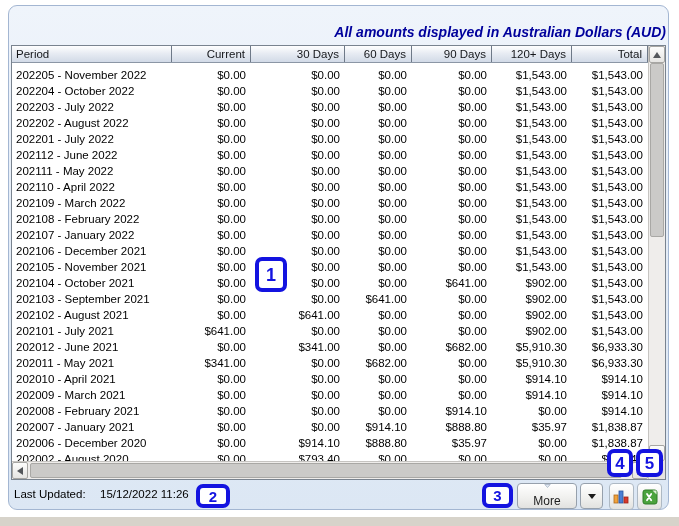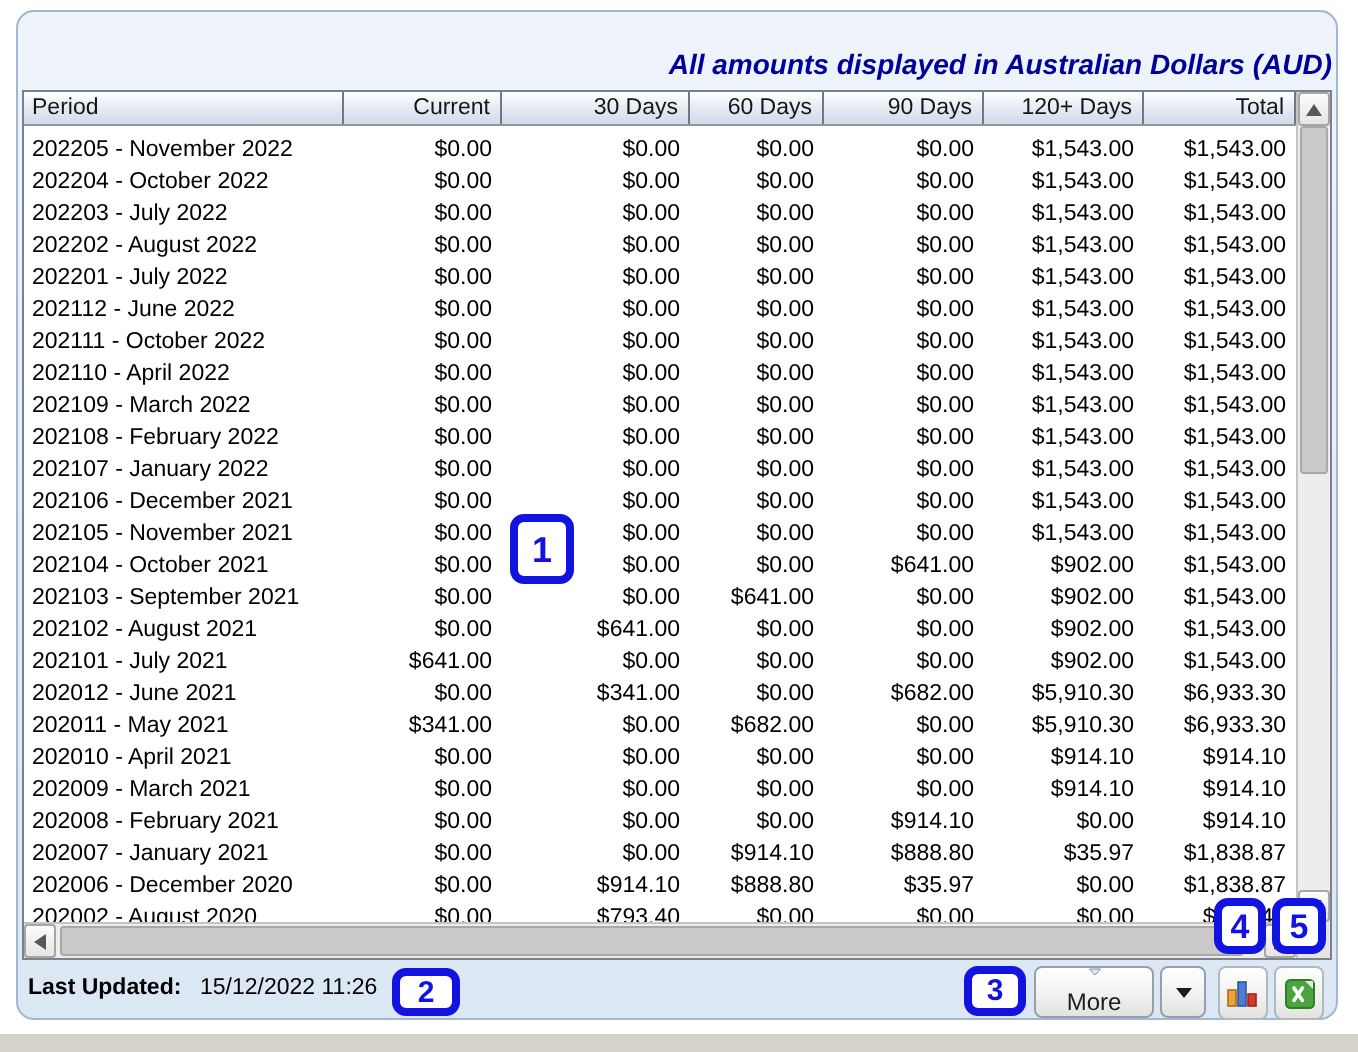--- a/index.html
+++ b/index.html
@@ -65,21 +65,21 @@
   .vdown{width:100%;height:16px;}
   .corner{width:100%;height:18px;background:#e6e4e1;}
 
   .tri{display:block;width:0;height:0;}
   .tri-up{border-left:4px solid transparent;border-right:4px solid transparent;border-bottom:6px solid #54575b;}
   .tri-dn{border-left:4px solid transparent;border-right:4px solid transparent;border-top:6px solid #54575b;}
   .tri-lf{border-top:4px solid transparent;border-bottom:4px solid transparent;border-right:6px solid #54575b;}
   .tri-rt{border-top:4px solid transparent;border-bottom:4px solid transparent;border-left:6px solid #54575b;}
 
   
-  .lu-label{position:absolute;left:14px;top:488px;font-size:11.5px;font-weight:bold;color:#000;}
+  .lu-label{position:absolute;left:14px;top:488px;font-size:11.5px;font-weight:normal;color:#000;}
   .lu-value{position:absolute;left:100px;top:488px;font-size:11.5px;color:#000;}
 
   .btn{
     position:absolute;border:1px solid #96a0ac;border-radius:4px;
     background:linear-gradient(180deg,#ffffff 0%,#f1f1ef 55%,#e2e2e0 100%);
     display:flex;align-items:center;justify-content:center;padding:0;cursor:default;flex-direction:column;
   }
   .more-btn{left:517px;top:483px;width:60px;height:26px;gap:6px;}
   .more-btn span{font-size:12px;color:#1d1d1d;}
   .dd-btn{left:580px;top:483px;width:23px;height:26px;}
@@ -170,21 +170,21 @@
           <div class="row">
             <div class="cell c0">202112 - June 2022</div>
             <div class="cell c1">$0.00</div>
             <div class="cell c2">$0.00</div>
             <div class="cell c3">$0.00</div>
             <div class="cell c4">$0.00</div>
             <div class="cell c5">$1,543.00</div>
             <div class="cell c6">$1,543.00</div>
           </div>
           <div class="row">
-            <div class="cell c0">202111 - October 2022</div>
+            <div class="cell c0">202111 - May 2022</div>
             <div class="cell c1">$0.00</div>
             <div class="cell c2">$0.00</div>
             <div class="cell c3">$0.00</div>
             <div class="cell c4">$0.00</div>
             <div class="cell c5">$1,543.00</div>
             <div class="cell c6">$1,543.00</div>
           </div>
           <div class="row">
             <div class="cell c0">202110 - April 2022</div>
             <div class="cell c1">$0.00</div>

